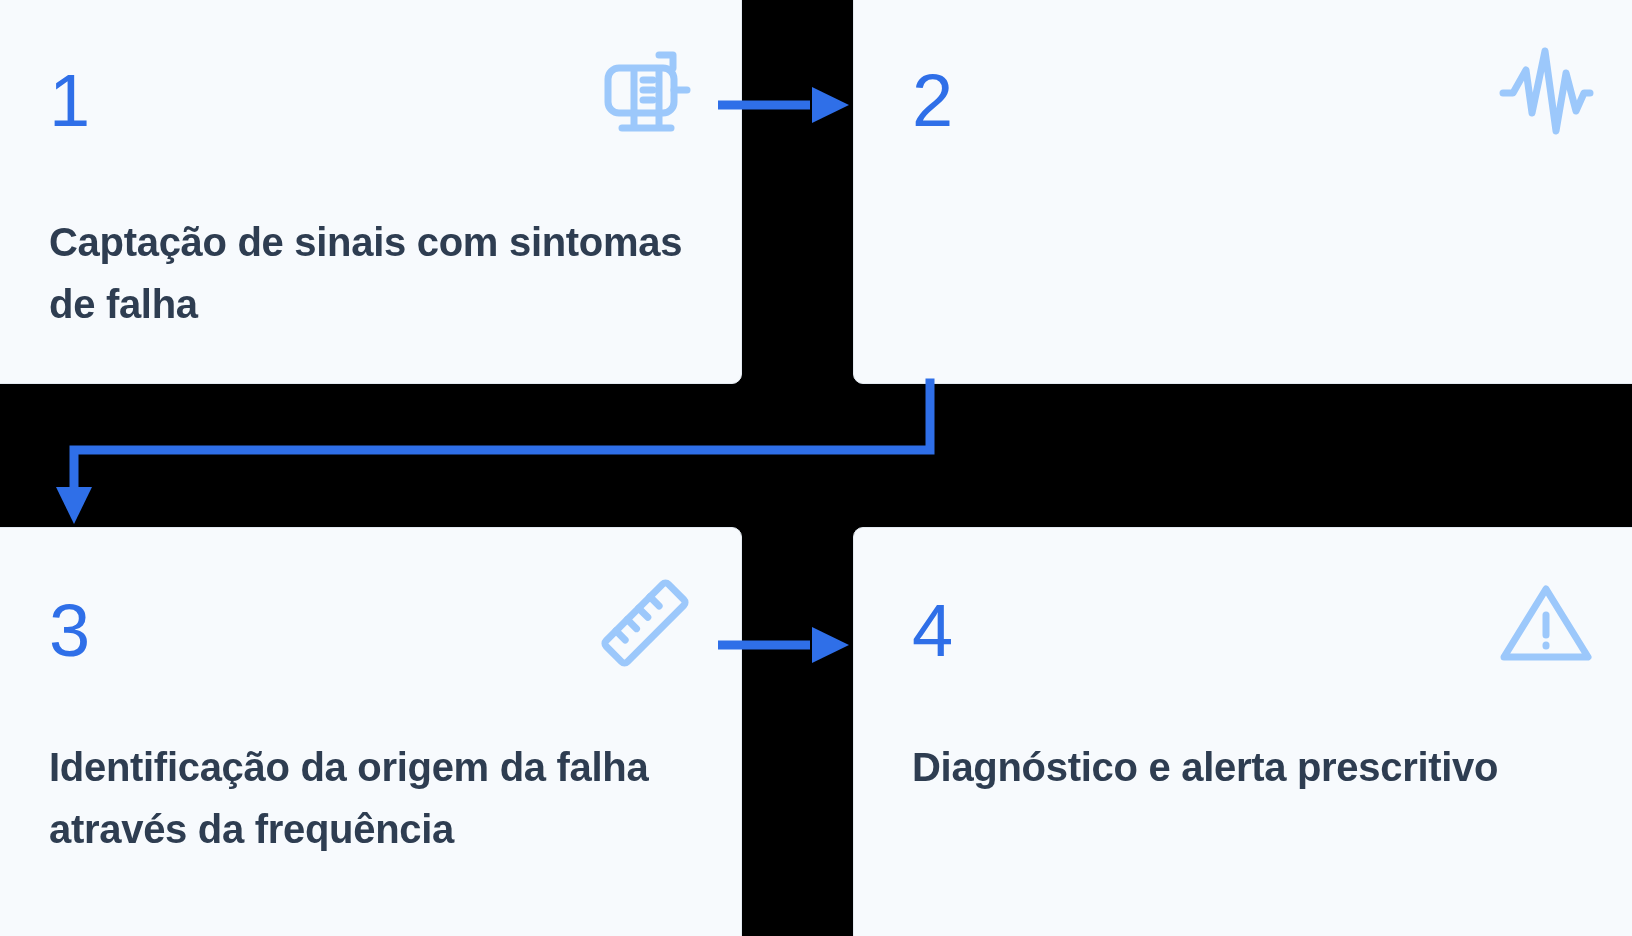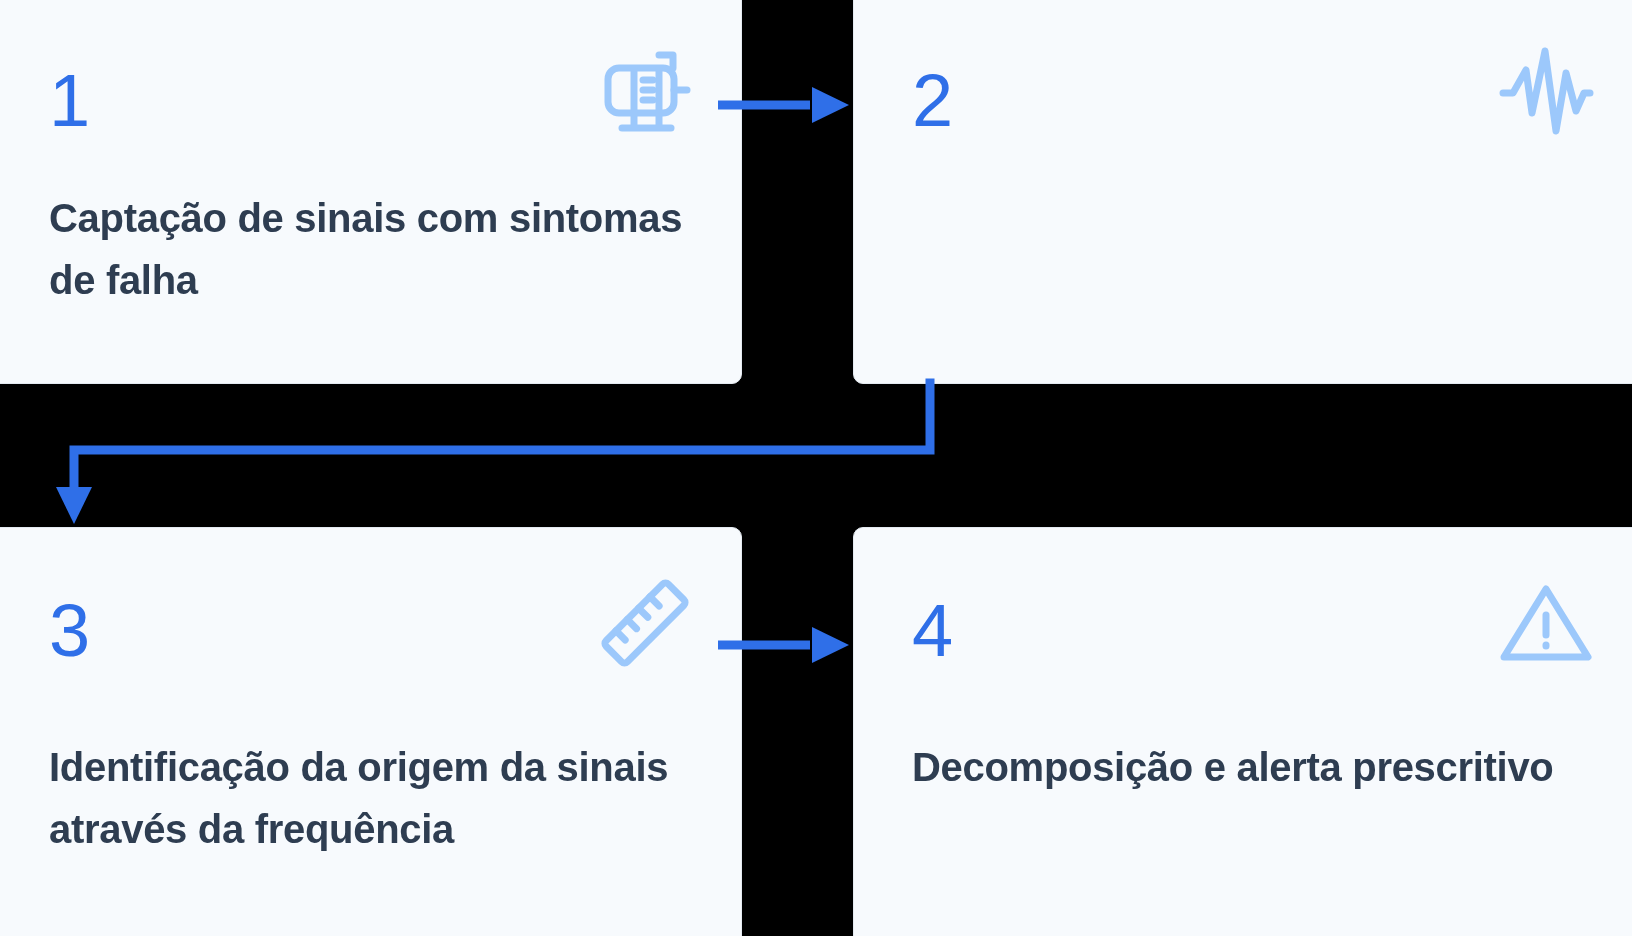--- a/index.html
+++ b/index.html
@@ -48,21 +48,21 @@
     position: absolute;
     left: 58px;
     right: 40px;
     color: #2e3d51;
     font-size: 40px;
     font-weight: 700;
     line-height: 1.55;
     letter-spacing: -0.3px;
   }
   .card-1 .card-title,
-  .card-2 .card-title { top: 196px; }
+  .card-2 .card-title { top: 220px; }
   .card-3 .card-title,
   .card-4 .card-title { top: 208px; }
 
   .card-icon {
     position: absolute;
     right: 48px;
     width: 96px;
     height: 96px;
     display: block;
   }
@@ -119,33 +119,33 @@
       <g transform="rotate(-45 48 48)">
         <g fill="none" stroke="#9cc8fb" stroke-width="7" stroke-linecap="round" stroke-linejoin="round">
           <rect x="4" y="33" width="88" height="30" rx="4"></rect>
           <line x1="22" y1="33" x2="22" y2="46"></line>
           <line x1="38" y1="33" x2="38" y2="46"></line>
           <line x1="54" y1="33" x2="54" y2="46"></line>
           <line x1="70" y1="33" x2="70" y2="46"></line>
         </g>
       </g>
     </svg>
-    <div class="card-title">Identificação da origem da sinais através da frequência</div>
+    <div class="card-title">Identificação da origem da falha através da frequência</div>
   </div>
 
   <div class="card card-4">
     <div class="card-number">4</div>
     <svg class="card-icon" viewBox="0 0 96 96" aria-hidden="true">
       <g fill="none" stroke="#9cc8fb" stroke-width="7" stroke-linecap="round" stroke-linejoin="round">
         <path d="M48 14 L90 82 H6 Z"></path>
         <line x1="48" y1="40" x2="48" y2="60"></line>
         <line x1="48" y1="70" x2="48" y2="71"></line>
       </g>
     </svg>
-    <div class="card-title">Decomposição e alerta prescritivo</div>
+    <div class="card-title">Diagnóstico e alerta prescritivo</div>
   </div>
 
   <svg class="connector" viewBox="0 0 1632 936" aria-hidden="true">
     <defs>
       <marker id="arrowRight" markerWidth="10" markerHeight="10" refX="1" refY="5" orient="auto" markerUnits="userSpaceOnUse">
         <path d="M0,0 L9,5 L0,10 Z" fill="#2f6fe8"></path>
       </marker>
     </defs>
 
     <g>

